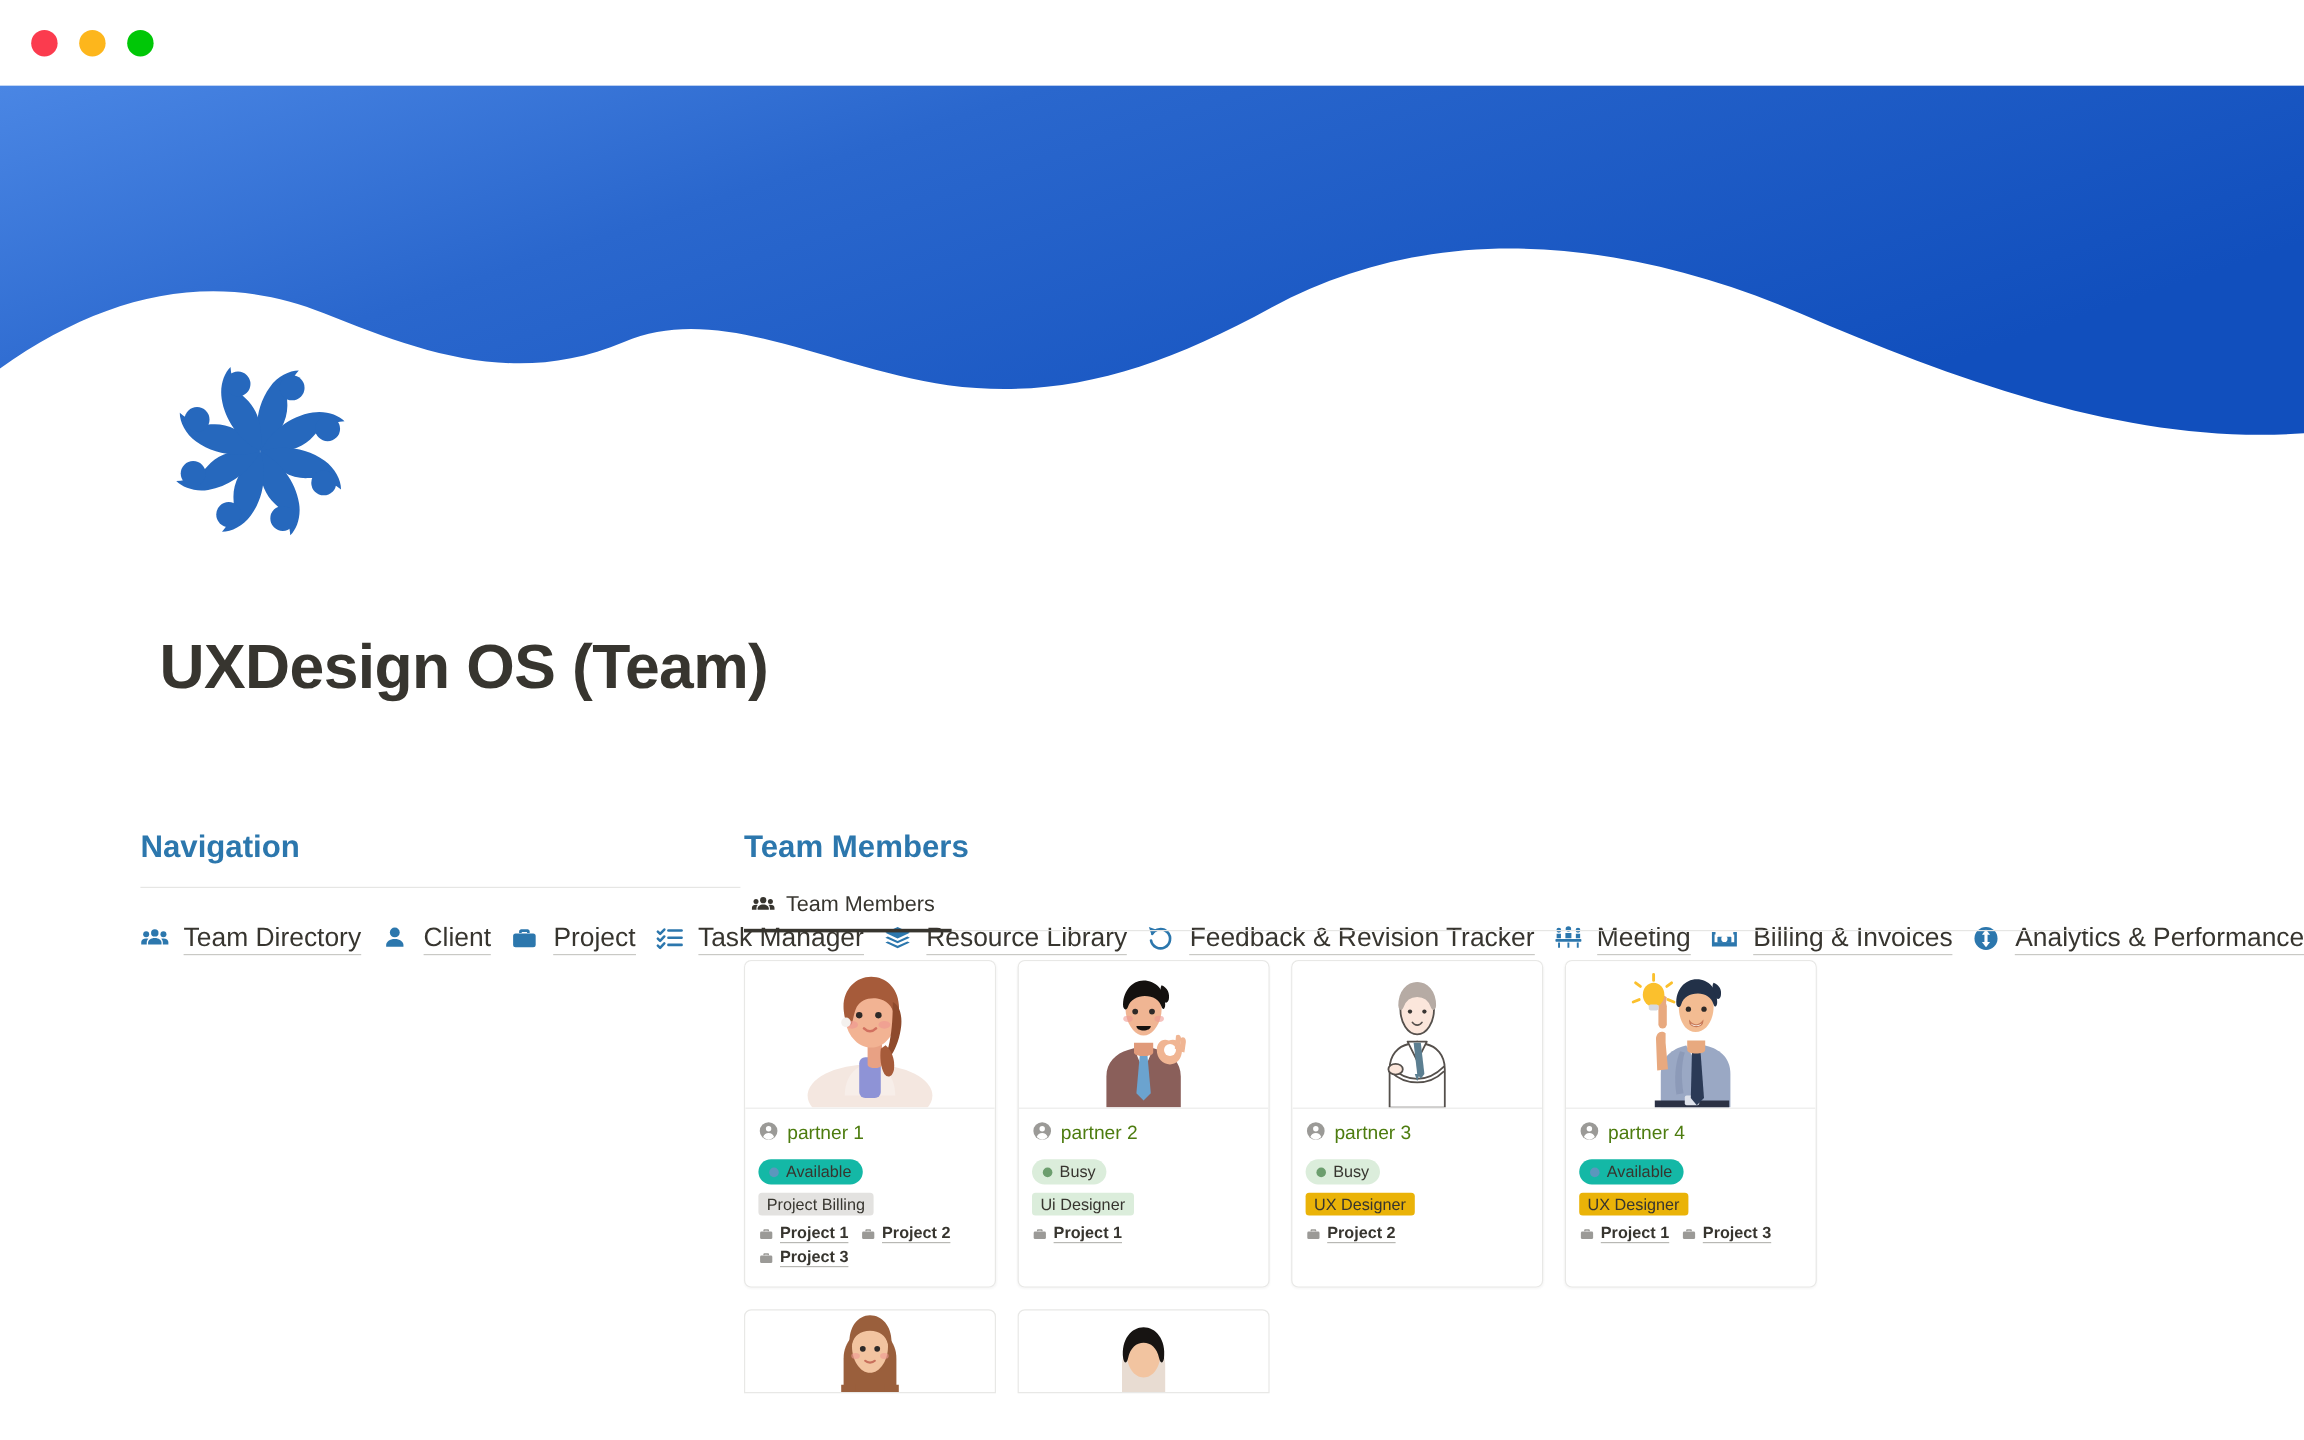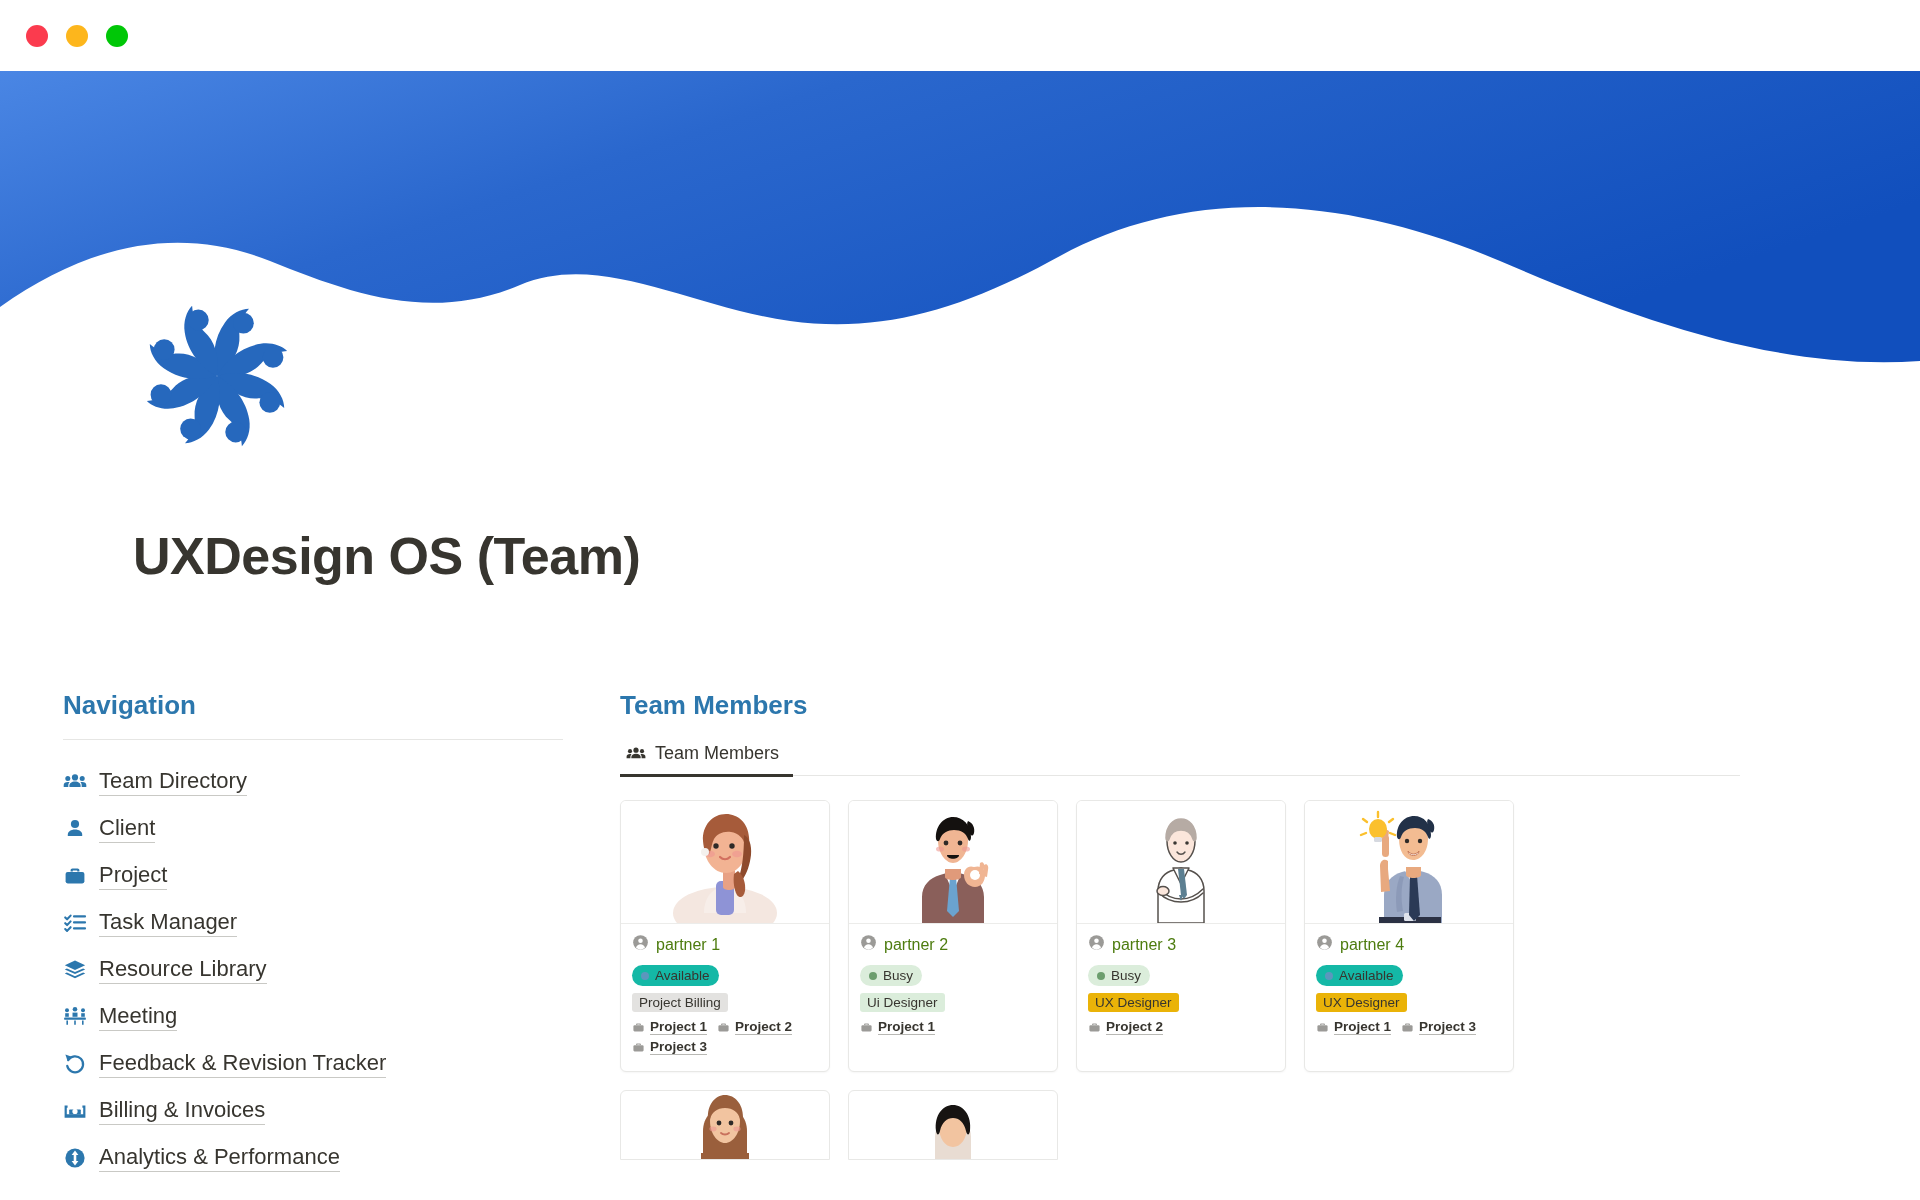--- a/index.html
+++ b/index.html
@@ -57,37 +57,37 @@
     white-space: nowrap;
   }
 
   
   .columns {
     position: absolute; left: 0; top: 690px;
     width: 1920px;
     display: flex;
     align-items: flex-start;
   }
-  .col-nav { width: 560px; padding-left: 63px; }
+  .col-nav { width: 560px; padding-left: 117px; }
   .col-team { width: 1230px; padding-left: 60px; }
 
   .section-heading {
     font-size: 26px;
     font-weight: bold;
     color: #2c77ad;
     margin-bottom: 18px;
     white-space: nowrap;
   }
   .nav-rule {
     width: 500px; height: 1px;
     background: #e6e6e4;
     margin-bottom: 20px;
   }
 
-  .nav-list { display: flex; flex-direction: column; gap: 4px; }
+  .nav-list { display: flex; flex-direction: row; gap: 16px; }
   .nav-item {
     display: flex; align-items: center;
     gap: 12px;
     height: 43px;
     cursor: pointer;
   }
   .nav-icon {
     width: 24px; height: 24px;
     flex: none;
     display: flex; align-items: center; justify-content: center;
@@ -328,44 +328,44 @@
               <path d="M12 2.6 1.8 7.3 12 12l10.2-4.7z"></path>
               <path d="M12 14.1 3.9 10.4 1.8 11.4 12 16.1l10.2-4.7-2.1-1z"></path>
               <path d="M12 18.2 3.9 14.5 1.8 15.5 12 20.2l10.2-4.7-2.1-1z"></path>
             </svg>
           </span>
           <span class="nav-label">Resource Library</span>
         </div>
 
         <div class="nav-item">
           <span class="nav-icon">
+            <svg width="24" height="24" viewBox="0 0 24 24" fill="none" stroke="#2c77ad" stroke-width="2.2" stroke-linecap="round">
+              <path d="M5.2 8.2A8 8 0 1 1 4.2 13.8"></path>
+              <polyline points="10.2,5.2 4.4,8.6 2.4,2.6" fill="#2c77ad" stroke="none"></polyline>
+            </svg>
+          </span>
+          <span class="nav-label">Feedback &amp; Revision Tracker</span>
+        </div>
+
+        <div class="nav-item">
+          <span class="nav-icon">
             <svg width="24" height="24" viewBox="0 0 24 24" fill="#2c77ad">
               <circle cx="4" cy="5.2" r="2"></circle>
                 <circle cx="12" cy="4.2" r="2.3"></circle>
                 <circle cx="20" cy="5.2" r="2"></circle>
               <path d="M2.2 8.2h3.6v3.6H2.2z"></path>
                 <path d="M9.5 7.6h5v4.2h-5z"></path>
                 <path d="M18.2 8.2h3.6v3.6h-3.6z"></path>
               <rect x="1.2" y="12.6" width="21.6" height="2.2" rx="0.6"></rect>
               <path d="M3.4 15.4h1.6v4.4H3.4z"></path>
                 <path d="M19 15.4h1.6v4.4H19z"></path>
               <path d="M11.2 15.4h1.6v4.4h-1.6z"></path>
             </svg>
           </span>
           <span class="nav-label">Meeting</span>
-        </div>
-
-        <div class="nav-item">
-          <span class="nav-icon">
-            <svg width="24" height="24" viewBox="0 0 24 24" fill="none" stroke="#2c77ad" stroke-width="2.2" stroke-linecap="round">
-              <path d="M5.2 8.2A8 8 0 1 1 4.2 13.8"></path>
-              <polyline points="10.2,5.2 4.4,8.6 2.4,2.6" fill="#2c77ad" stroke="none"></polyline>
-            </svg>
-          </span>
-          <span class="nav-label">Feedback &amp; Revision Tracker</span>
         </div>
 
         <div class="nav-item">
           <span class="nav-icon">
             <svg width="24" height="24" viewBox="0 0 24 24" fill="#2c77ad">
               <path d="M1.6 6.6h3v2.2H3.8v6.4h16.4V8.8h-.8V6.6h3v12.2H1.6z"></path>
               <rect x="6.2" y="10.6" width="11.6" height="5" rx="0.6"></rect>
               <circle cx="12" cy="12.4" r="2.6" fill="#ffffff"></circle>
             </svg>
           </span>

